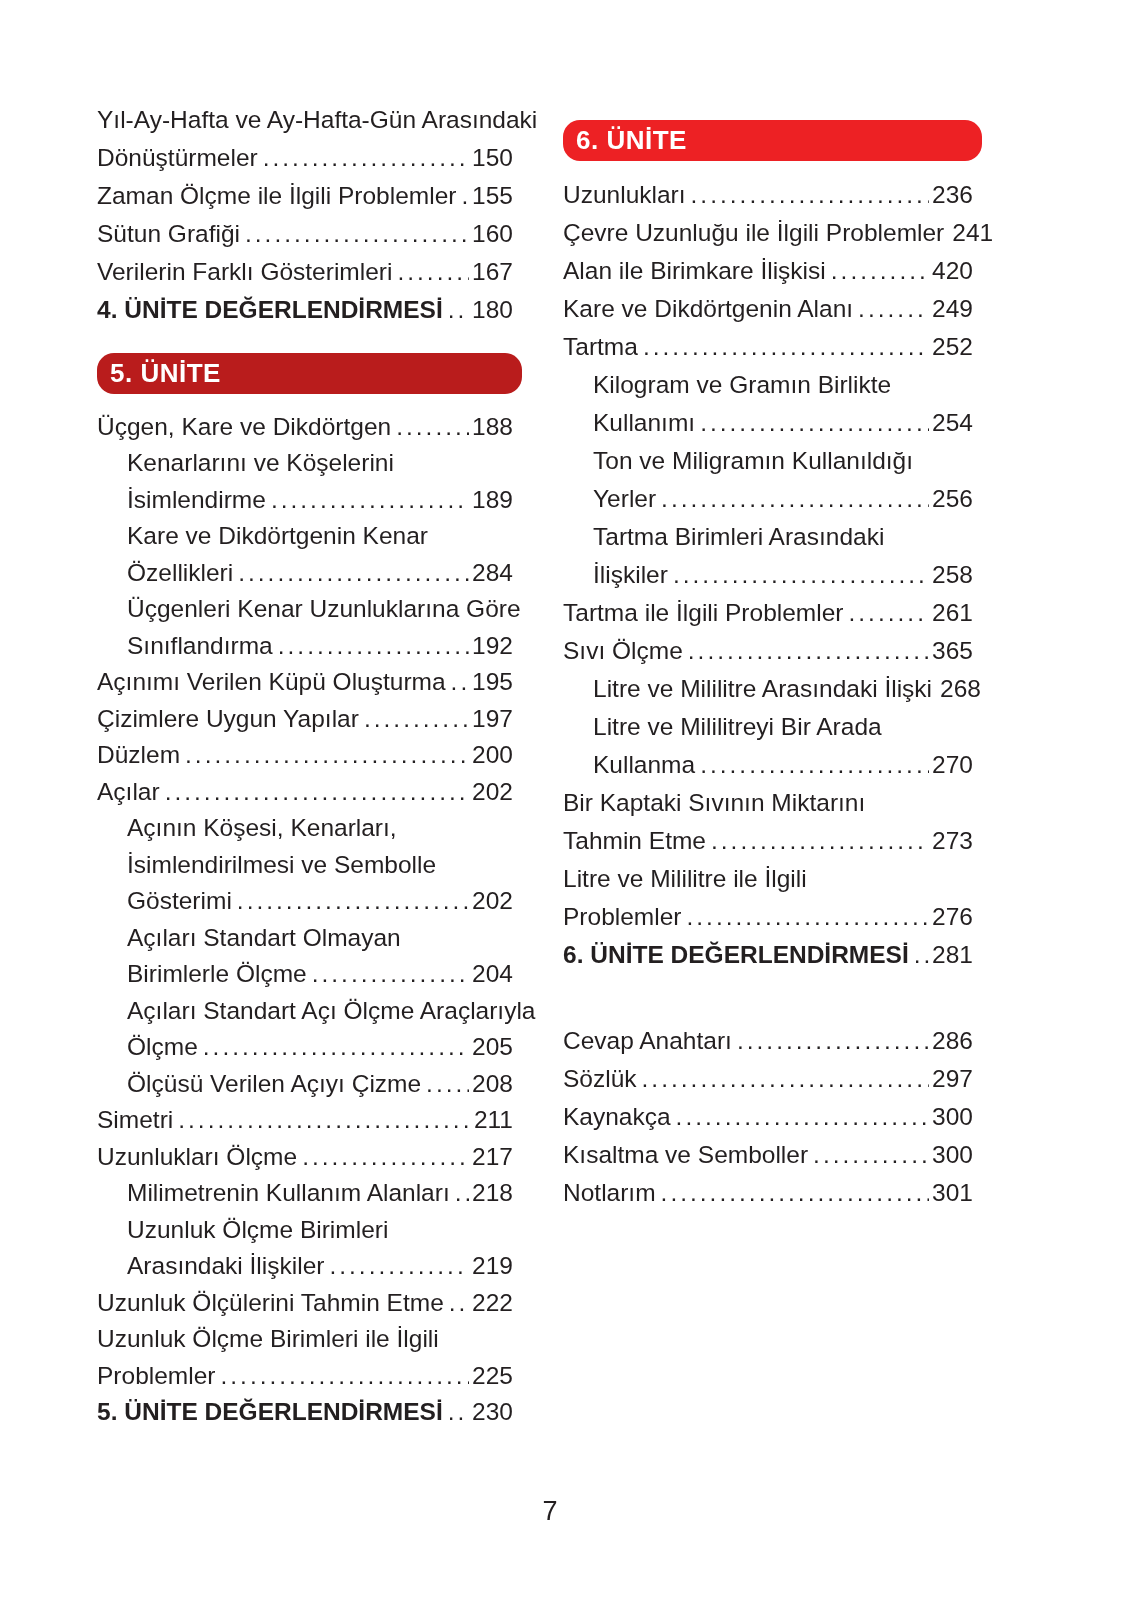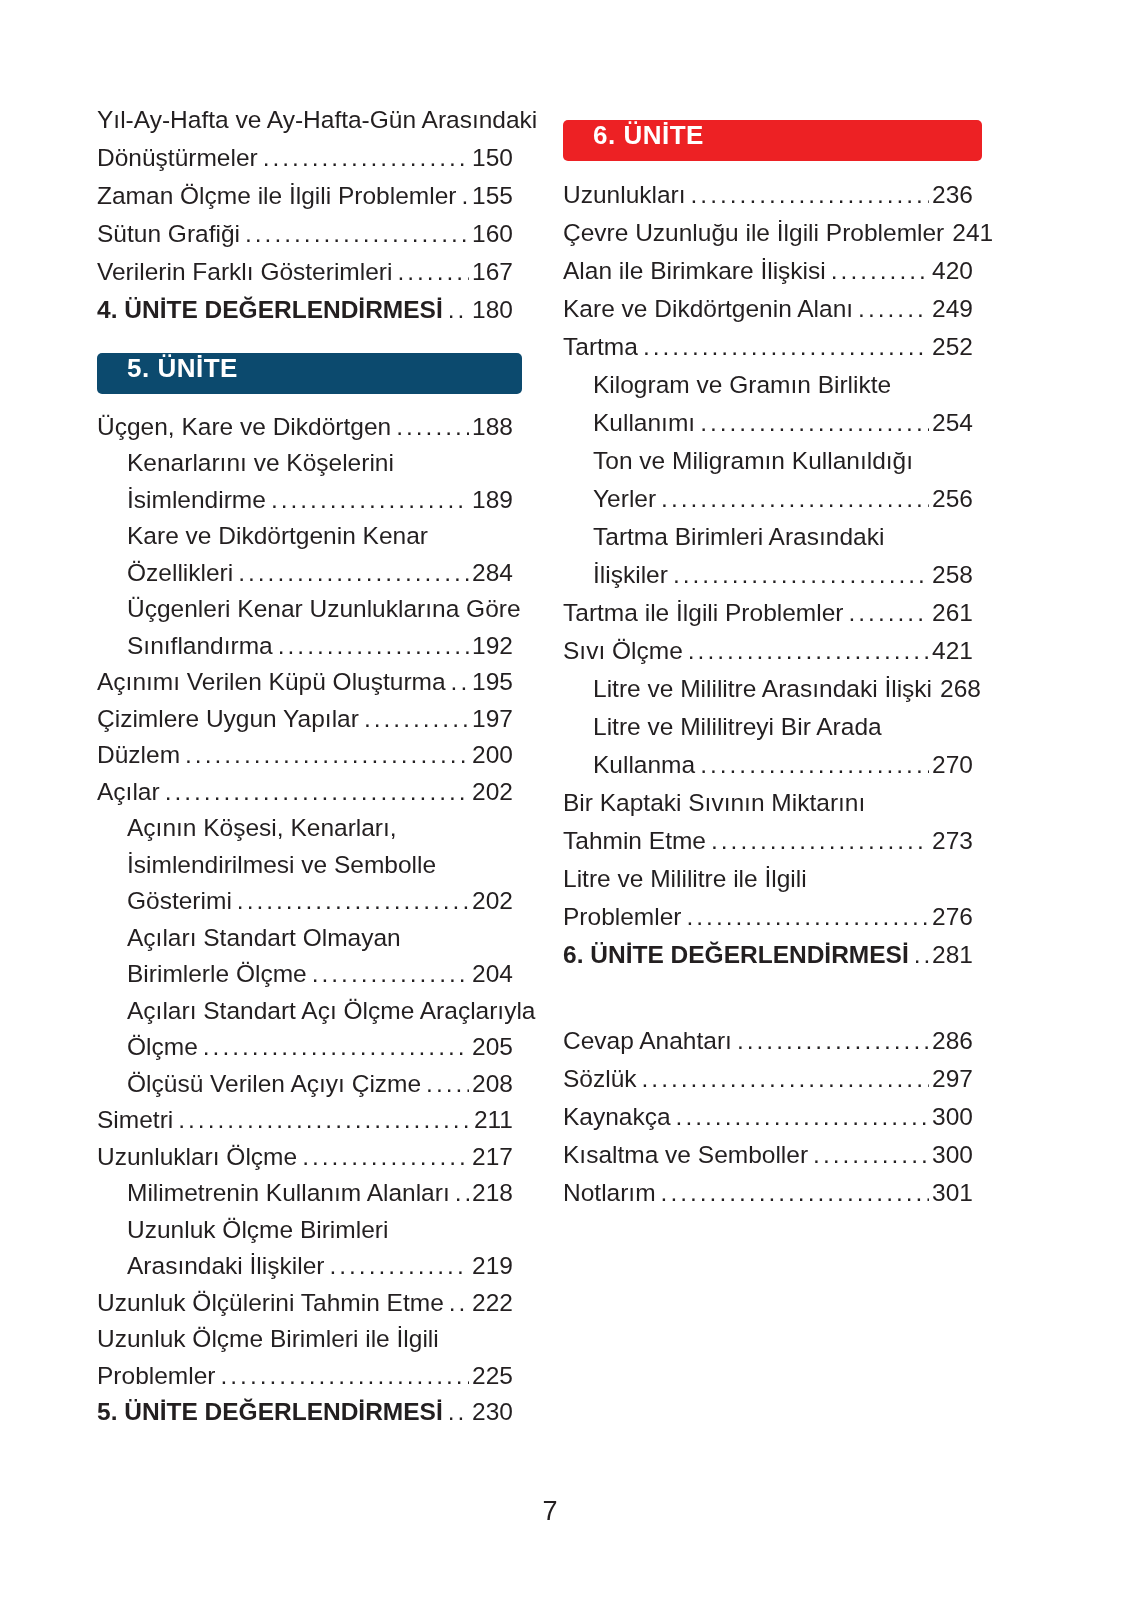--- a/index.html
+++ b/index.html
@@ -24,24 +24,24 @@
   #col-right { left: 563px; top: 120px; width: 410px; }
 
   .section { margin-top: 0; }
   #col-left  .section + .section { margin-top: 29px; }
   #col-right .section + .section { margin-top: 48px; }
 
   .unit-header {
     width: calc(100% + 9px);
     height: 41px;
     background: #ED2124;
-    border-radius: 5px;
+    border-radius: 17px;
     display: flex;
-    align-items: flex-start;
-    padding-left: 30px;
+    align-items: center;
+    padding-left: 13px;
     box-sizing: border-box;
     margin-bottom: 10px;
   }
   .unit-header span {
     color: #ffffff;
     font-size: 26px;
     font-weight: bold;
     letter-spacing: 0.5px;
   }
 
@@ -107,21 +107,21 @@
           <span class="leader"></span>
           <span class="pg">167</span>
         </div>
         <div class="toc-line bold">
           <span class="t">4. ÜNİTE DEĞERLENDİRMESİ</span>
           <span class="leader"></span>
           <span class="pg">180</span>
         </div>
       </div>
       <div class="section">
-        <div class="unit-header" style="background: #0c4a6e;">
+        <div class="unit-header" style="background: #b91c1c;">
           <span style="color: rgb(255, 255, 255);">5. ÜNİTE</span>
         </div>
         <div class="toc-line">
           <span class="t">Üçgen, Kare ve Dikdörtgen</span>
           <span class="leader"></span>
           <span class="pg">188</span>
         </div>
         <div class="toc-line indent">
           <span class="t">Kenarlarını ve Köşelerini</span>
         </div>
@@ -296,21 +296,21 @@
           <span class="pg">258</span>
         </div>
         <div class="toc-line">
           <span class="t">Tartma ile İlgili Problemler</span>
           <span class="leader"></span>
           <span class="pg">261</span>
         </div>
         <div class="toc-line">
           <span class="t">Sıvı Ölçme</span>
           <span class="leader"></span>
-          <span class="pg">421</span>
+          <span class="pg">365</span>
         </div>
         <div class="toc-line indent">
           <span class="t">Litre ve Mililitre Arasındaki İlişki</span>
           <span class="leader"></span>
           <span class="pg">268</span>
         </div>
         <div class="toc-line indent">
           <span class="t">Litre ve Mililitreyi Bir Arada</span>
         </div>
         <div class="toc-line indent">

